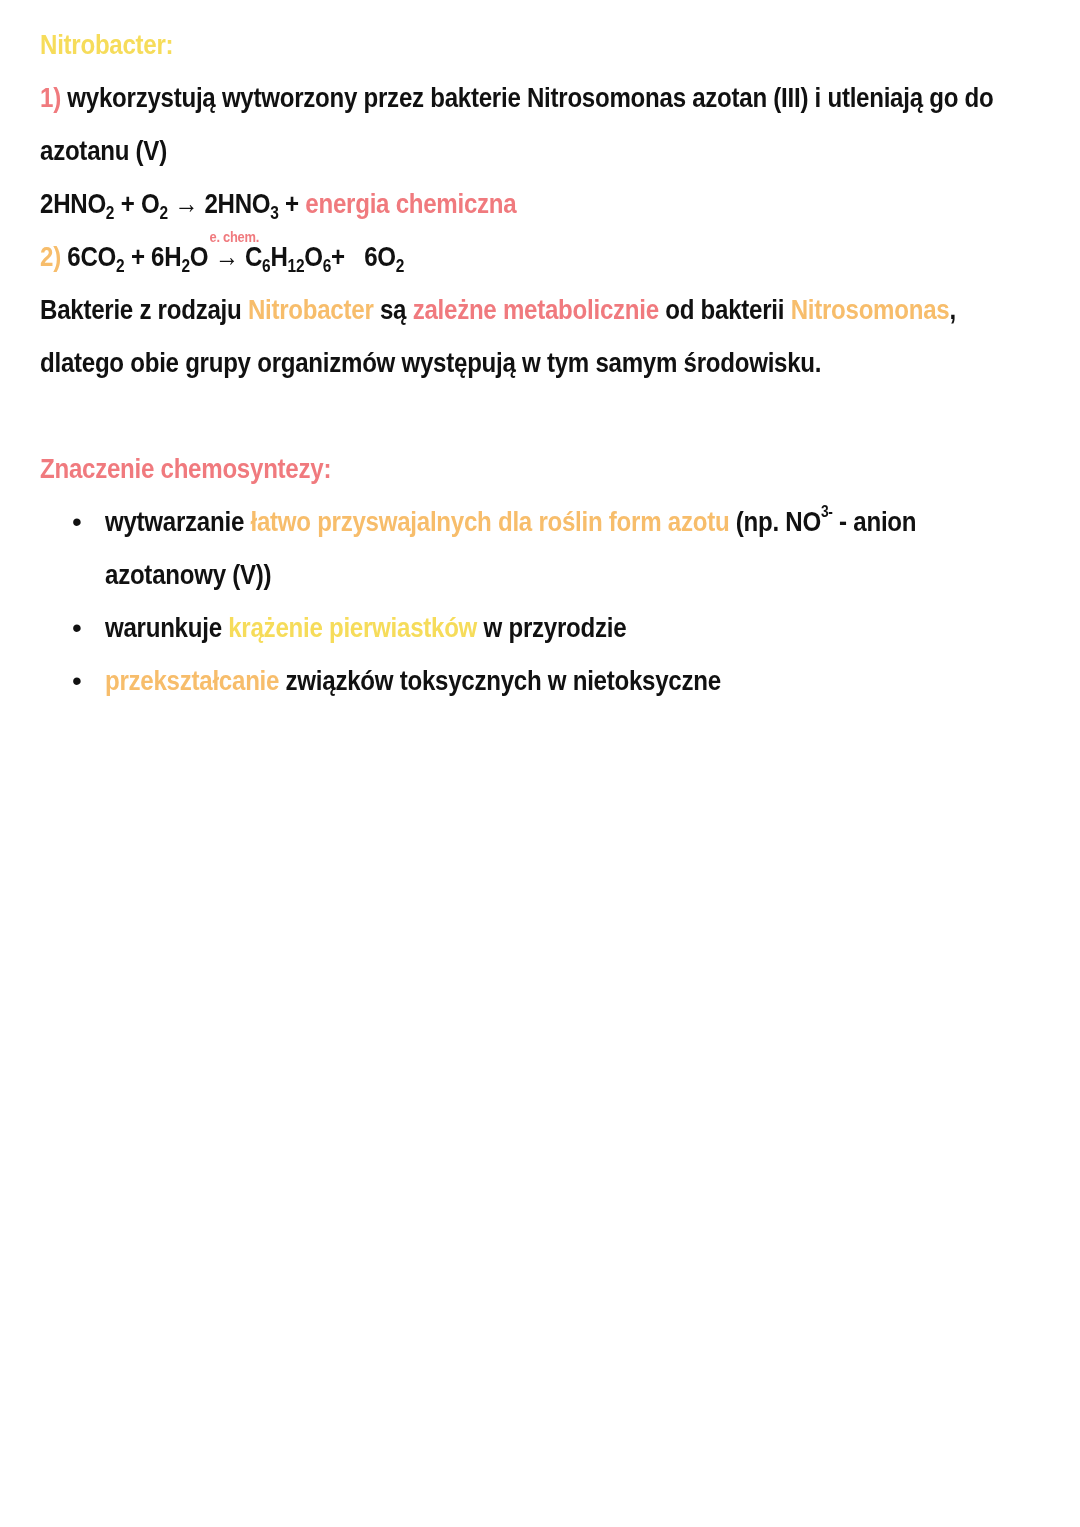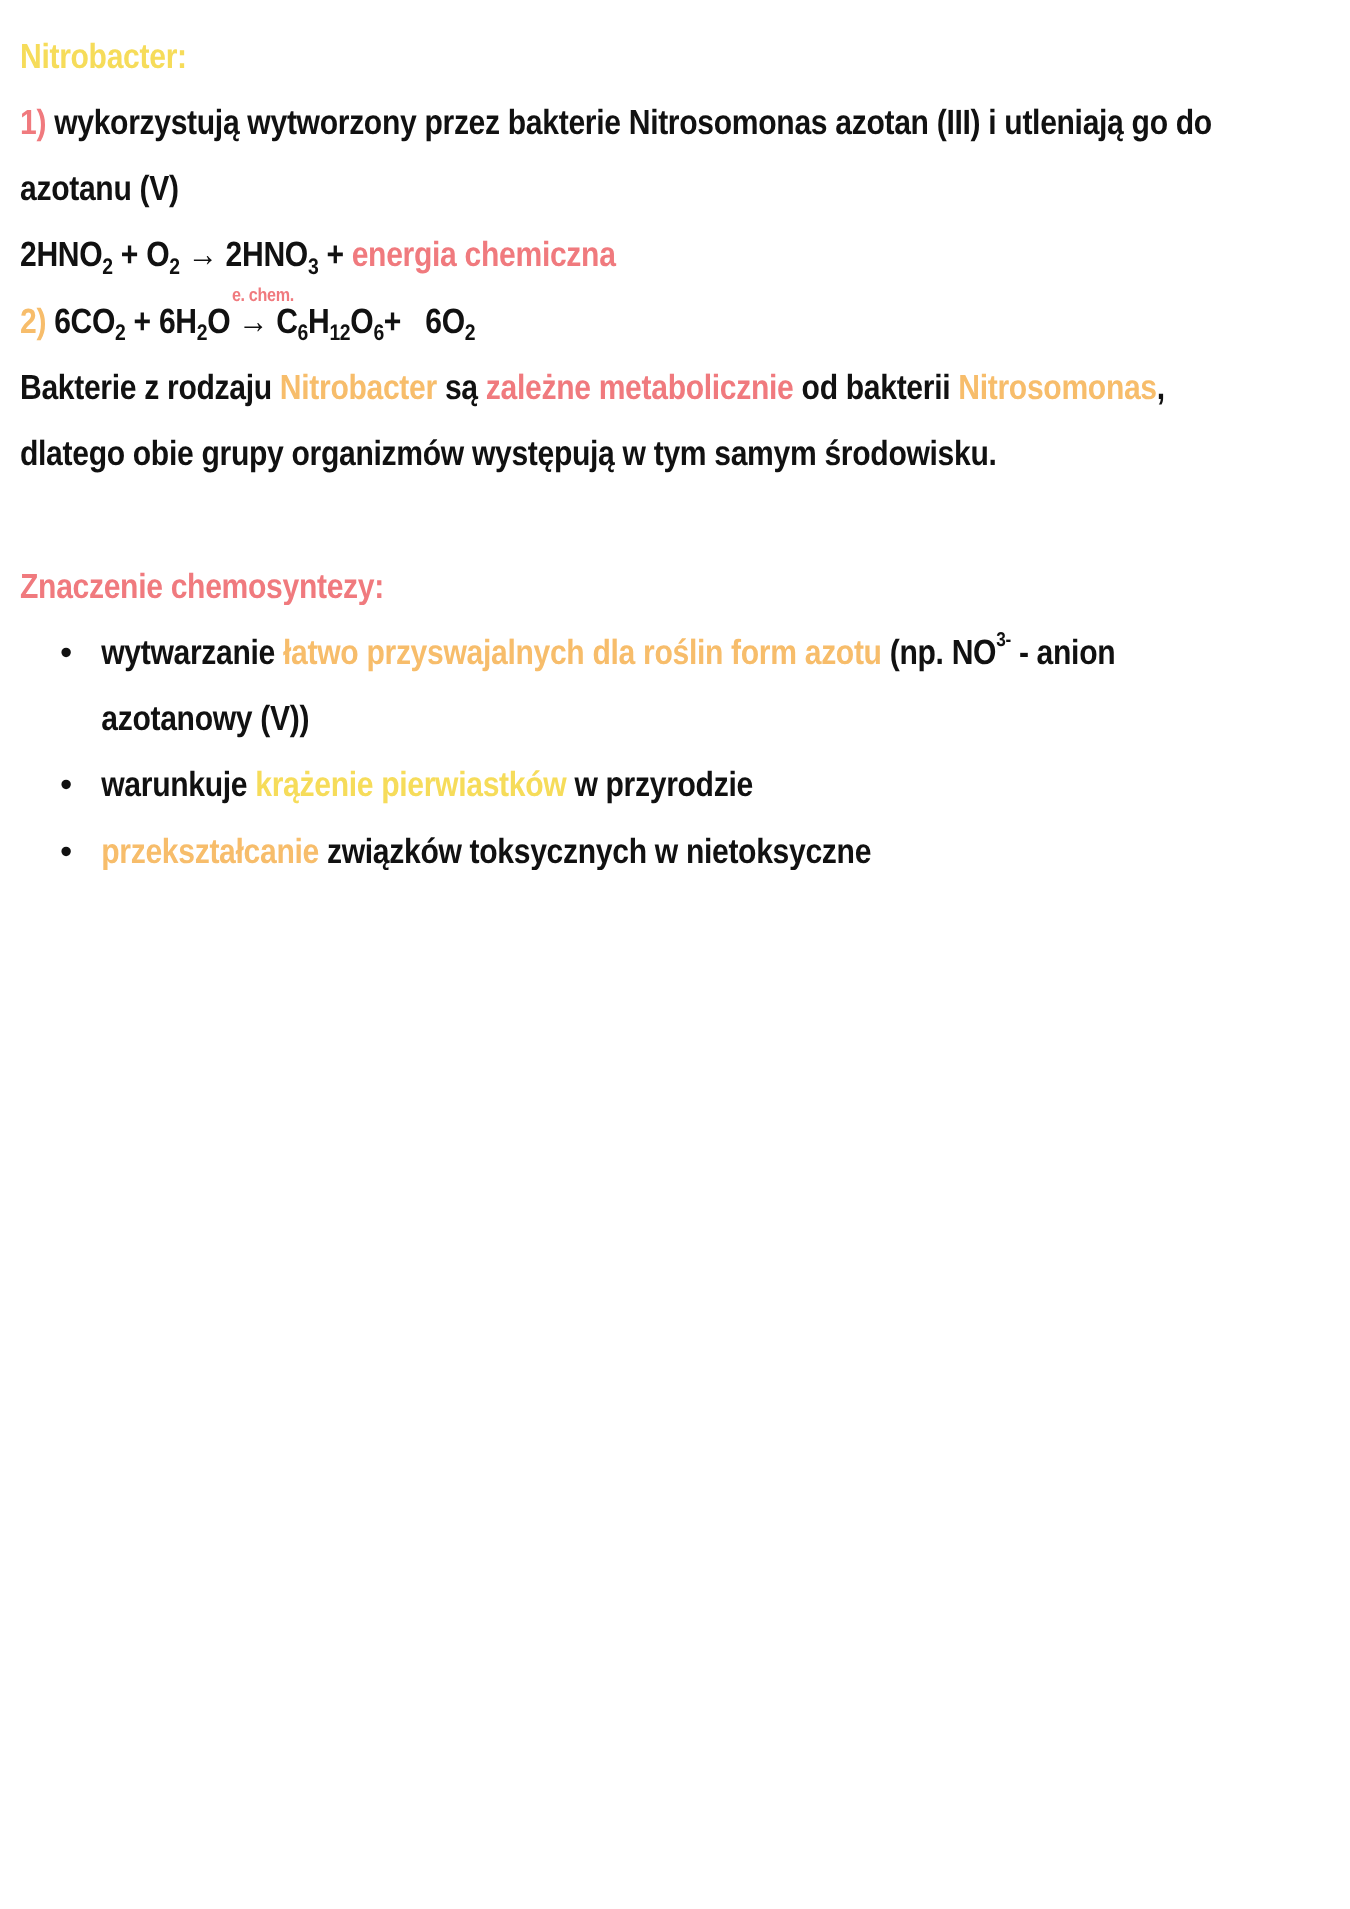--- a/index.html
+++ b/index.html
@@ -1,18 +1,18 @@
 <!DOCTYPE html>
 <html><head>
 <meta charset="utf-8">
 <style>
   html, body { margin: 0; padding: 0; background: #ffffff; }
   body { width: 1080px; height: 1527px; position: relative; overflow: hidden;
          font-family: "Liberation Sans", "DejaVu Sans", sans-serif; }
-  .page { position: absolute; left: 16px; top: 18px; right: 20px; }
+  .page { position: absolute; left: 40px; top: 18px; right: 20px; }
   .line { font-size: 28px; font-weight: bold; color: #111; line-height: 53px; white-space: nowrap;
           transform: scaleX(0.86); transform-origin: left center; letter-spacing: -0.3px; }
   .yellow { color: #f6dc5a; }
   .orange { color: #f7bd6b; }
   .pink { color: #f07a7e; }
   sub { font-size: 18px; vertical-align: -6px; line-height: 0; }
   sup { font-size: 16px; vertical-align: 14px; line-height: 0; }
   .arrow-wrap { position: relative; display: inline-block; }
   .arrow-label { position: absolute; top: -20px; left: -6px; font-size: 15px; color: #f07a7e; font-weight: bold; white-space: nowrap; }
   .spacer { height: 53px; }

